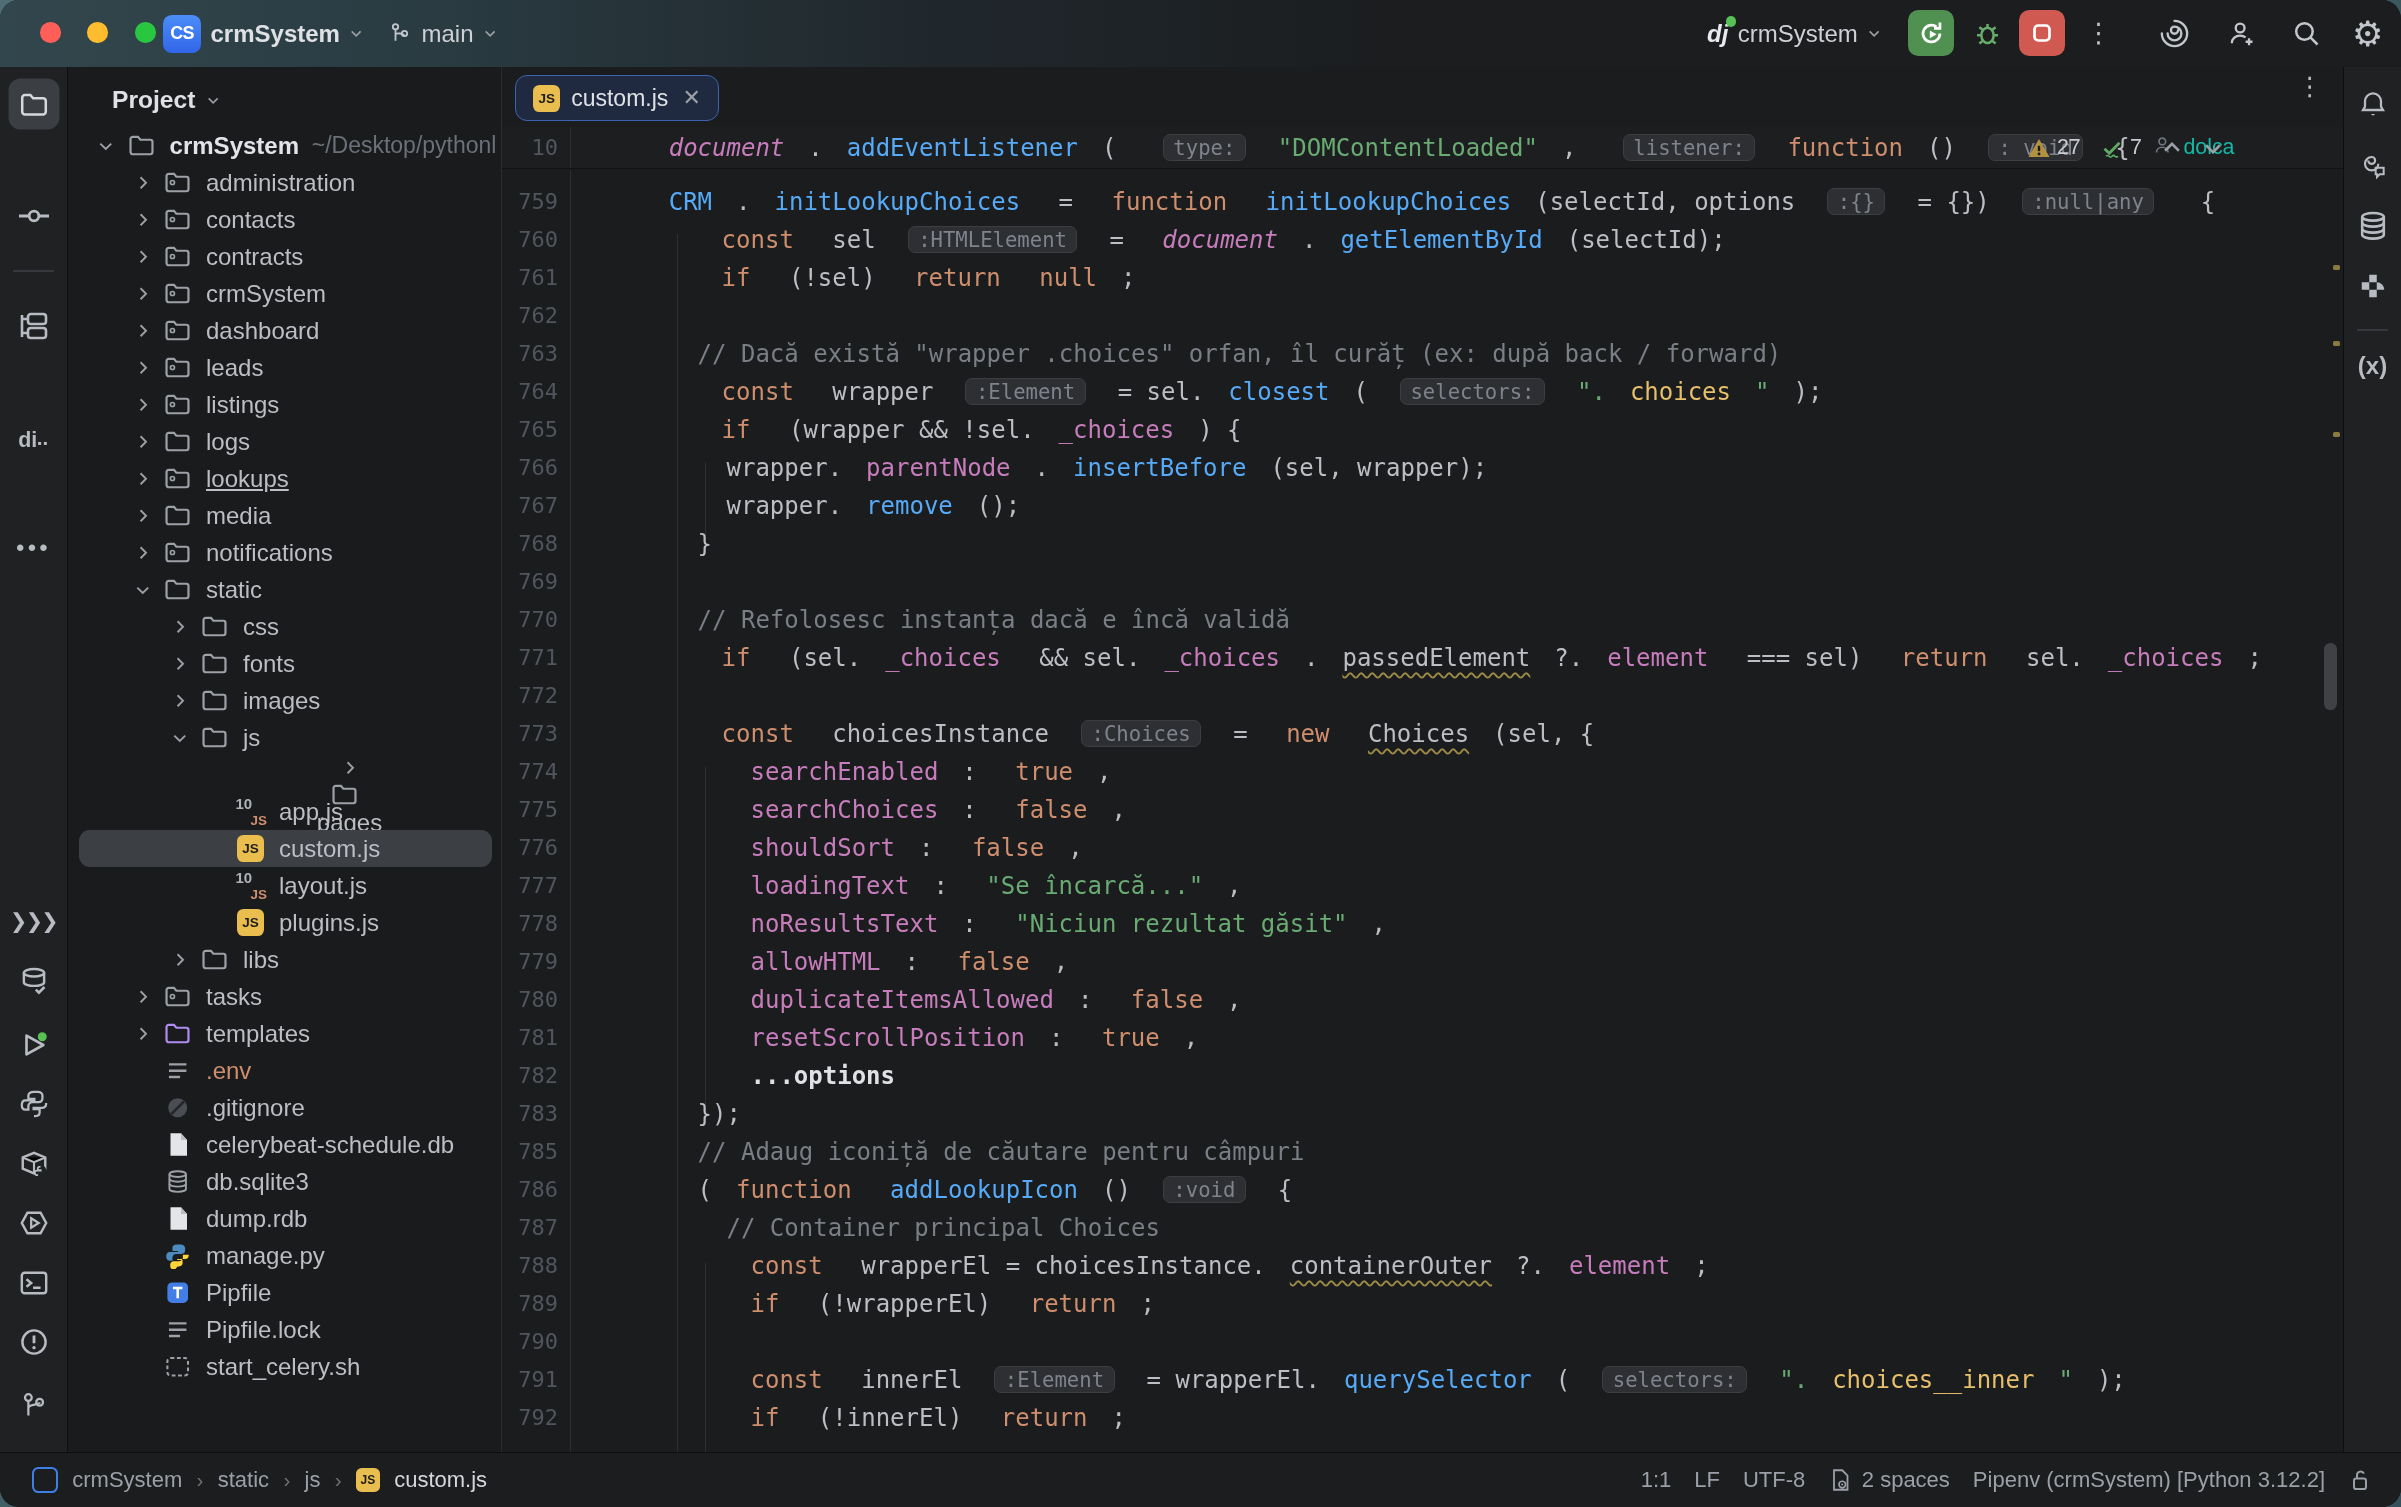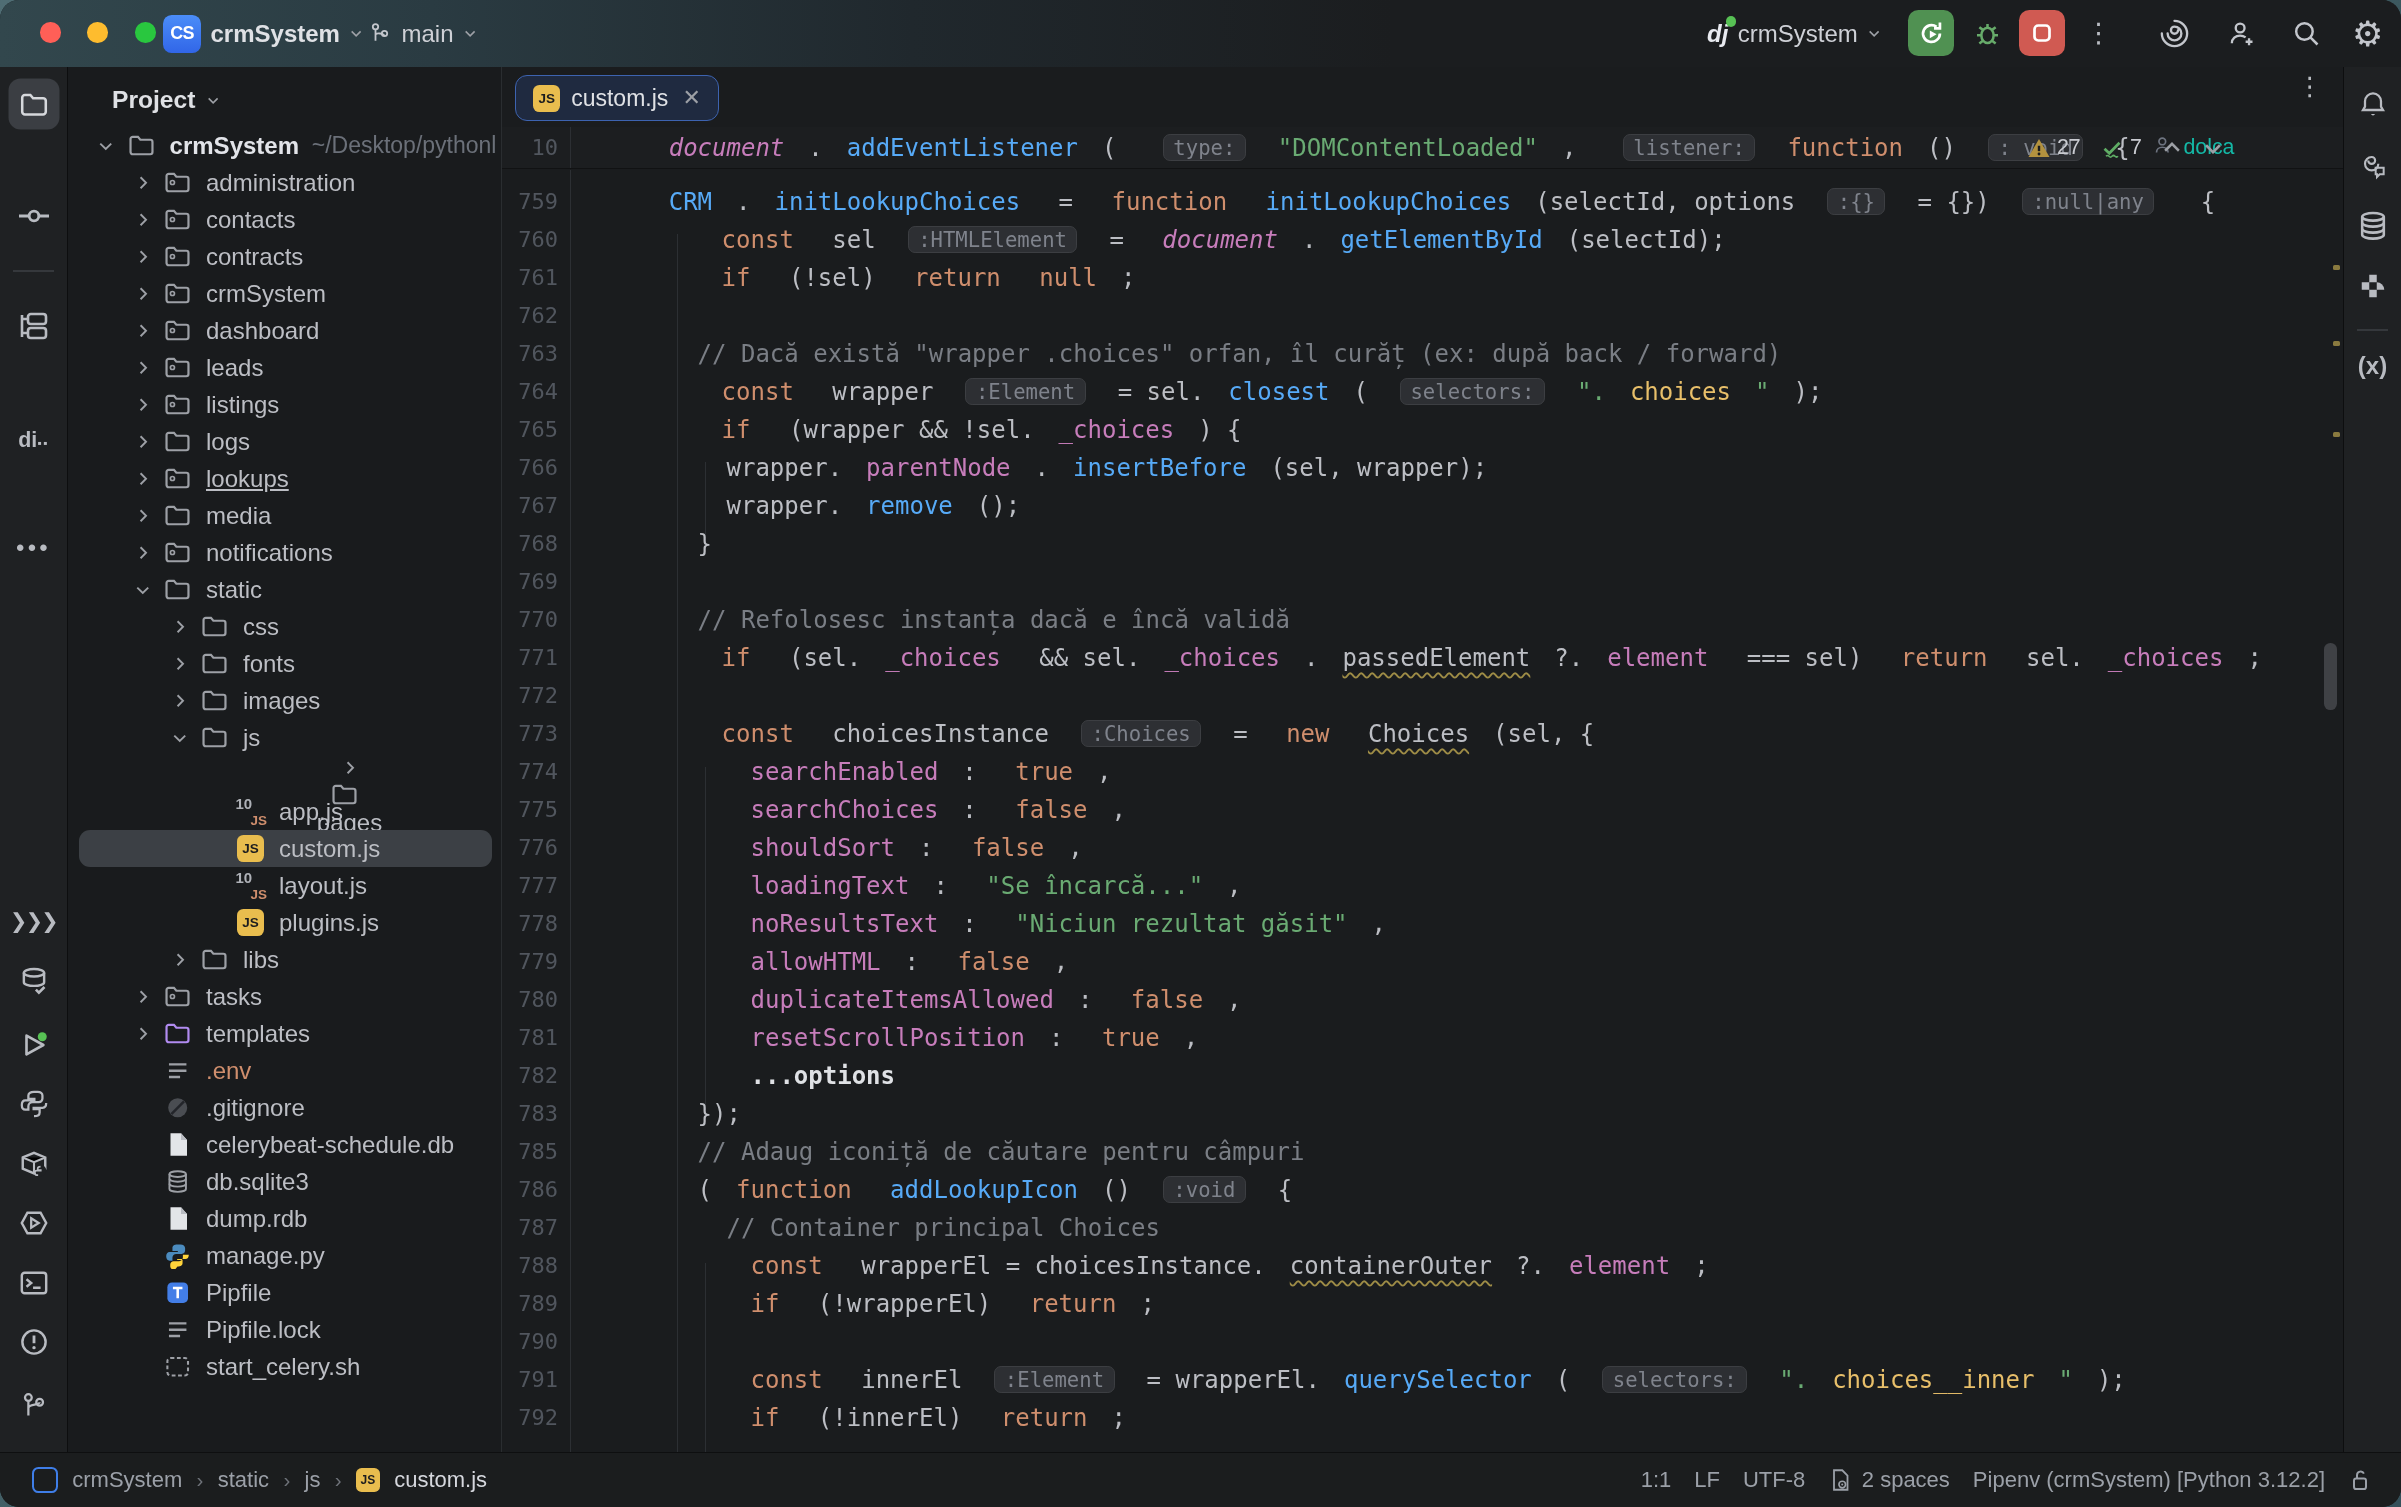--- a/index.html
+++ b/index.html
@@ -96,21 +96,21 @@
     <div class="tl green"></div>
 
     <div class="tb-group" style="left:163px">
       <div class="cs-badge">CS</div>
       <span class="tb-name">crmSystem</span>
       <svg class="chev" viewBox="0 0 16 16">
           <path d="M3 6l5 5 5-5" fill="none" stroke="#9da0a6" stroke-width="1.8"></path>
         </svg>
     </div>
 
-    <div class="tb-group" style="left:368px">
+    <div class="tb-group" style="left:388px">
       <svg width="24" height="27" viewBox="0 0 16 16">
           <circle cx="5" cy="3.5" r="1.8" fill="none" stroke="#c3c6cc" stroke-width="1.2"></circle>
           <circle cx="11" cy="8" r="1.8" fill="none" stroke="#c3c6cc" stroke-width="1.2"></circle>
           <path d="M5 5.3v7.5 M5 9c0-2 6-1 6 1" fill="none" stroke="#c3c6cc" stroke-width="1.2"></path>
         </svg>
       <span>main</span>
       <svg class="chev" viewBox="0 0 16 16">
           <path d="M3 6l5 5 5-5" fill="none" stroke="#9da0a6" stroke-width="1.8"></path>
         </svg>
     </div>

